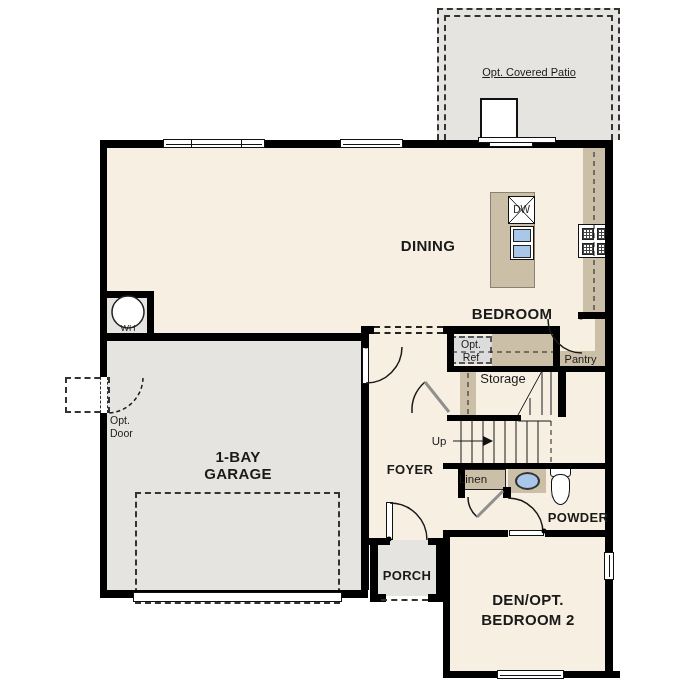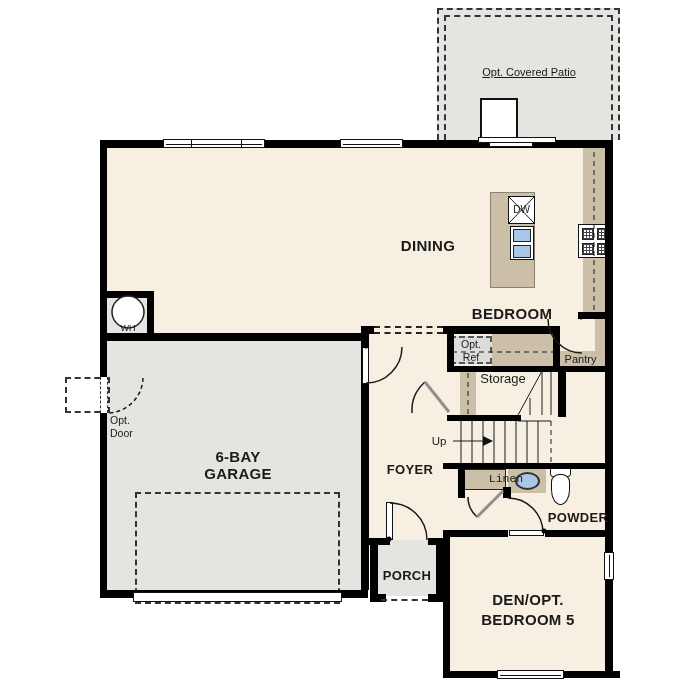--- a/index.html
+++ b/index.html
@@ -156,32 +156,32 @@
     <path class="ln" stroke-dasharray="4 3" d="M143,378 A36 36 0 0 1 107,413"></path>
 
     <circle cx="366" cy="346" r="2.5" fill="#000"></circle>
     <circle cx="389" cy="539" r="2.5" fill="#000"></circle>
     <circle cx="581" cy="317" r="2.5" fill="#000"></circle>
     <circle cx="544" cy="531" r="2.5" fill="#000"></circle>
   </svg>
 
   <div class="lbl big" style="left:388px;top:237px;width:80px;">DINING</div>
   <div class="lbl big" style="left:462px;top:305px;width:100px;">BEDROOM</div>
-  <div class="lbl big" style="left:178px;top:449px;width:120px;line-height:1.1;">6-BAY
+  <div class="lbl big" style="left:178px;top:449px;width:120px;line-height:1.1;">1-BAY
 GARAGE</div>
   <div class="lbl mid" style="left:370px;top:462px;width:80px;">FOYER</div>
   <div class="lbl mid" style="left:367px;top:568px;width:80px;">PORCH</div>
   <div class="lbl mid" style="left:537px;top:510px;width:82px;">POWDER</div>
   <div class="lbl big" style="left:448px;top:590px;width:160px;line-height:1.3;">DEN/OPT.
-BEDROOM 5</div>
+BEDROOM 2</div>
   <div class="lbl sm" style="left:459px;top:66px;width:140px;text-decoration:underline;">Opt. Covered Patio</div>
   <div class="lbl sm" style="left:450px;top:338px;width:42px;font-size:10.5px;line-height:1.2;">Opt.
 Ref</div>
   <div class="lbl sm" style="left:553px;top:353px;width:55px;">Pantry</div>
   <div class="lbl sm" style="left:470px;top:371px;width:66px;font-size:13px;">Storage</div>
   <div class="lbl sm" style="left:428px;top:434px;width:22px;font-size:11.5px;">Up</div>
-  <div class="lbl sm" style="left:485px;top:472px;width:42px;font-size:11.5px;font-family:Liberation Mono, monospace;">Linen</div>
+  <div class="lbl sm" style="left:452px;top:472px;width:42px;font-size:11.5px;">Linen</div>
   <div class="lbl sm" style="left:110px;top:414px;width:42px;font-size:10.5px;text-align:left;line-height:1.25;">Opt.
 Door</div>
   <div class="lbl sm" style="left:112px;top:306px;width:32px;font-size:9px;margin-top:17px;">WH</div>
   <div class="lbl sm" style="left:508px;top:204px;width:27px;font-size:10px;">DW</div>
 
 </div>
 
 </body></html>

